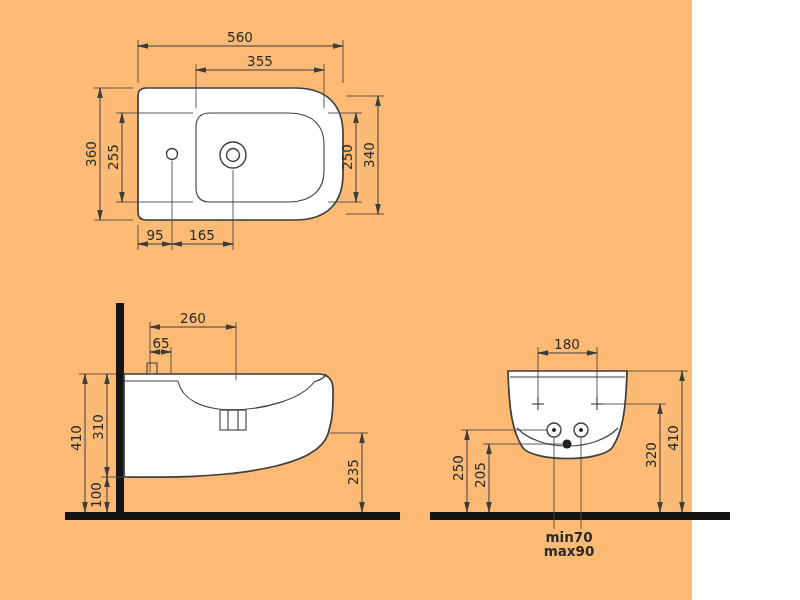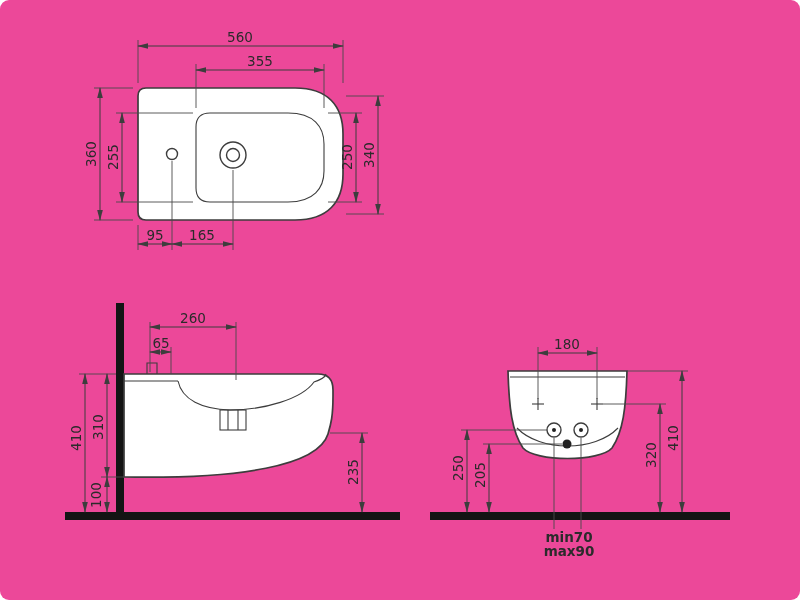--- a/index.html
+++ b/index.html
@@ -5,25 +5,24 @@
   html, body {
     margin: 0;
     padding: 0;
     background: #ffffff;
     width: 800px;
     height: 600px;
     overflow: hidden;
     font-family: "DejaVu Sans", sans-serif;
   }
   .canvas {
-    width: 800px;
+    width: 692px;
     height: 600px;
-    background: #ec4899;
+    background: #fdba74;
     position: relative;
-    border-radius: 9px;
   }
   svg { display: block; }
   .outline { fill: #ffffff; stroke: #3d3d3d; stroke-width: 1.7; }
   .thin    { fill: none;    stroke: #3d3d3d; stroke-width: 1.1; }
   .ext     { stroke: #4a4a4a; stroke-width: 0.9; fill: none; }
   .dim     { stroke: #3d3d3d; stroke-width: 1;   fill: none; }
   .solidbar{ fill: #141414; stroke: none; }
   .hole    { fill: #ffffff; stroke: #3d3d3d; stroke-width: 1.4; }
   .dot     { fill: #222222; stroke: none; }
   .dim-label {

